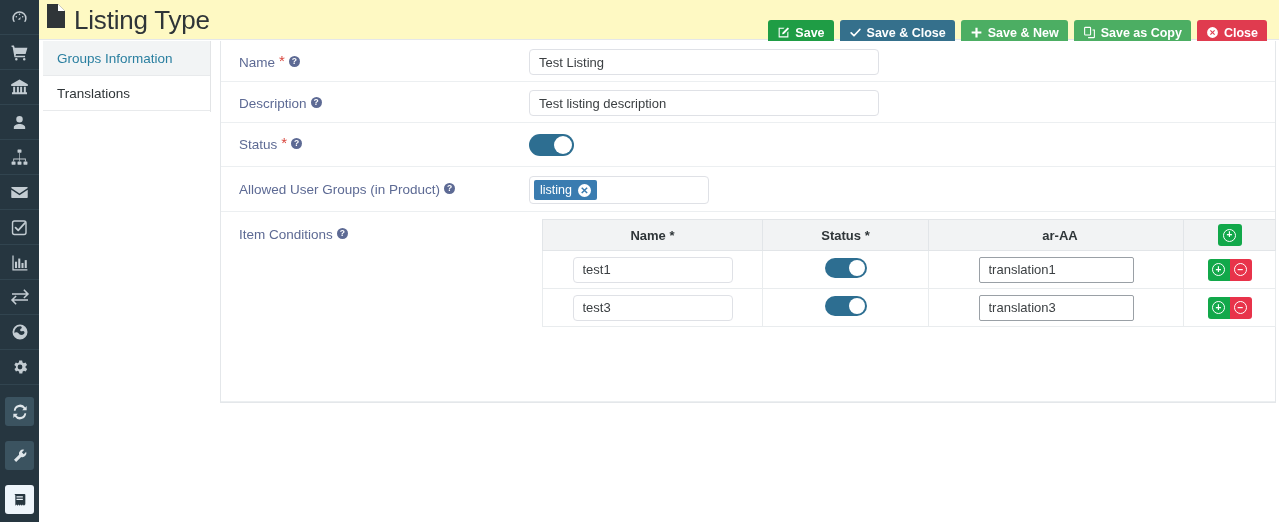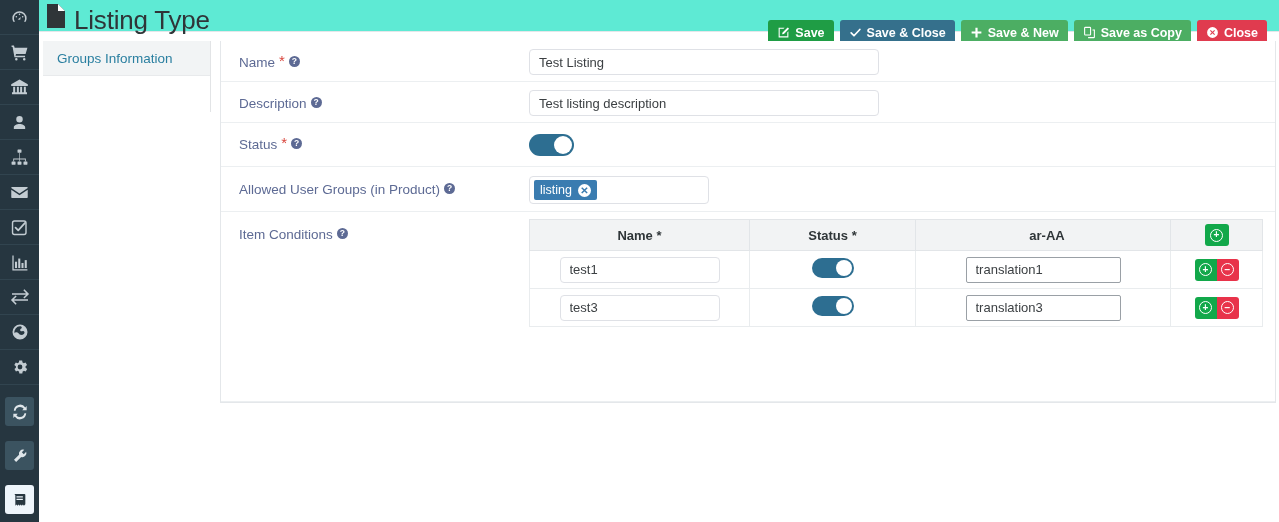--- a/index.html
+++ b/index.html
@@ -31,22 +31,22 @@
     width: 29px; height: 29px; border-radius: 3px;
     display: flex; align-items: center; justify-content: center;
     background: #3b5360; color: #dfe6ea;
   }
   .rail-chip.active { background: #eef5fb; color: #263640; }
   .rail-item svg { display: block; }
 
   
   .header {
     position: absolute; left: 39px; top: 0;
-    width: 1240px; height: 32px;
-    background: #5eead4;
+    width: 1240px; height: 40px;
+    background: #fef9c3;
     border-bottom: 1px solid #e4e7ea;
   }
   .page-title {
     position: absolute; left: 6px; top: 3px;
     display: flex; align-items: center; gap: 7px;
     font-size: 26px; color: #2f3538; font-weight: normal;
     letter-spacing: -0.2px;
   }
   .page-title .ttl { line-height: 30px; }
 
@@ -93,21 +93,21 @@
     background: #ffffff;
     border: 1px solid #e4e7ea;
     border-top: none;
   }
   .frow {
     position: relative;
     display: flex; align-items: flex-start;
     border-bottom: 1px solid #eceff1;
     padding: 0 18px;
   }
-  .frow.last { border-bottom: 1px solid #eceff1; }
+  .frow.last { border-bottom: 1px solid #eceff1; gap: 13px; }
   .flabel {
     width: 290px; flex: 0 0 290px;
     font-size: 13.5px; color: #5d6a94;
     padding-top: 14px;
     display: flex; align-items: flex-start; gap: 4px;
     white-space: nowrap;
   }
   .req { color: #d9453c; font-size: 15px; line-height: 12px; }
   .qmark {
     display: inline-flex; align-items: center; justify-content: center;
@@ -404,20 +404,23 @@
         </span>
         <span>Close</span>
       </button>
 
     </div>
   </div>
 
   <div class="tabs">
     <div class="tab active">
       <span>Groups Information</span>
+    </div>
+    <div class="tab inactive">
+      <span>Translations</span>
     </div>
   </div>
 
   <div class="panel">
 
     <div class="frow" style="height:41px;">
       <div class="flabel">
         <span>Name</span>
         <span class="req">*</span>
         <span class="qmark">?</span>

